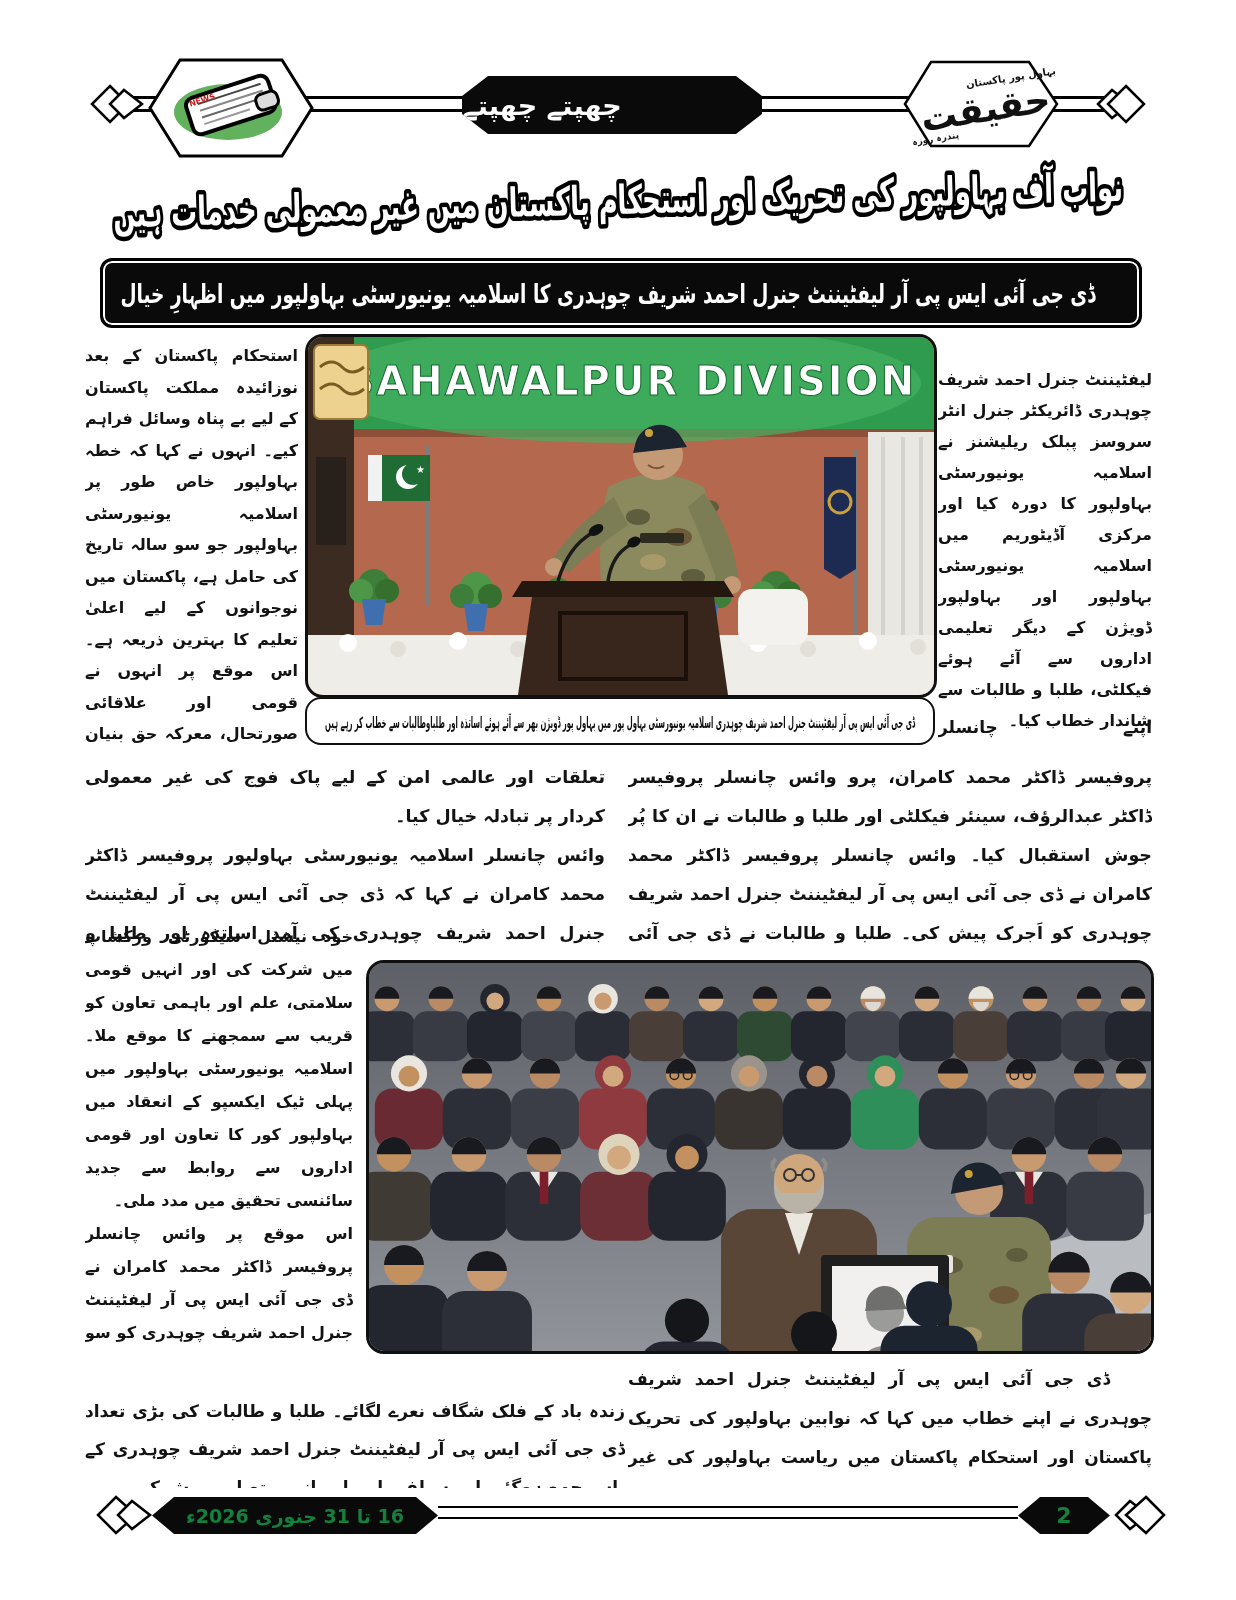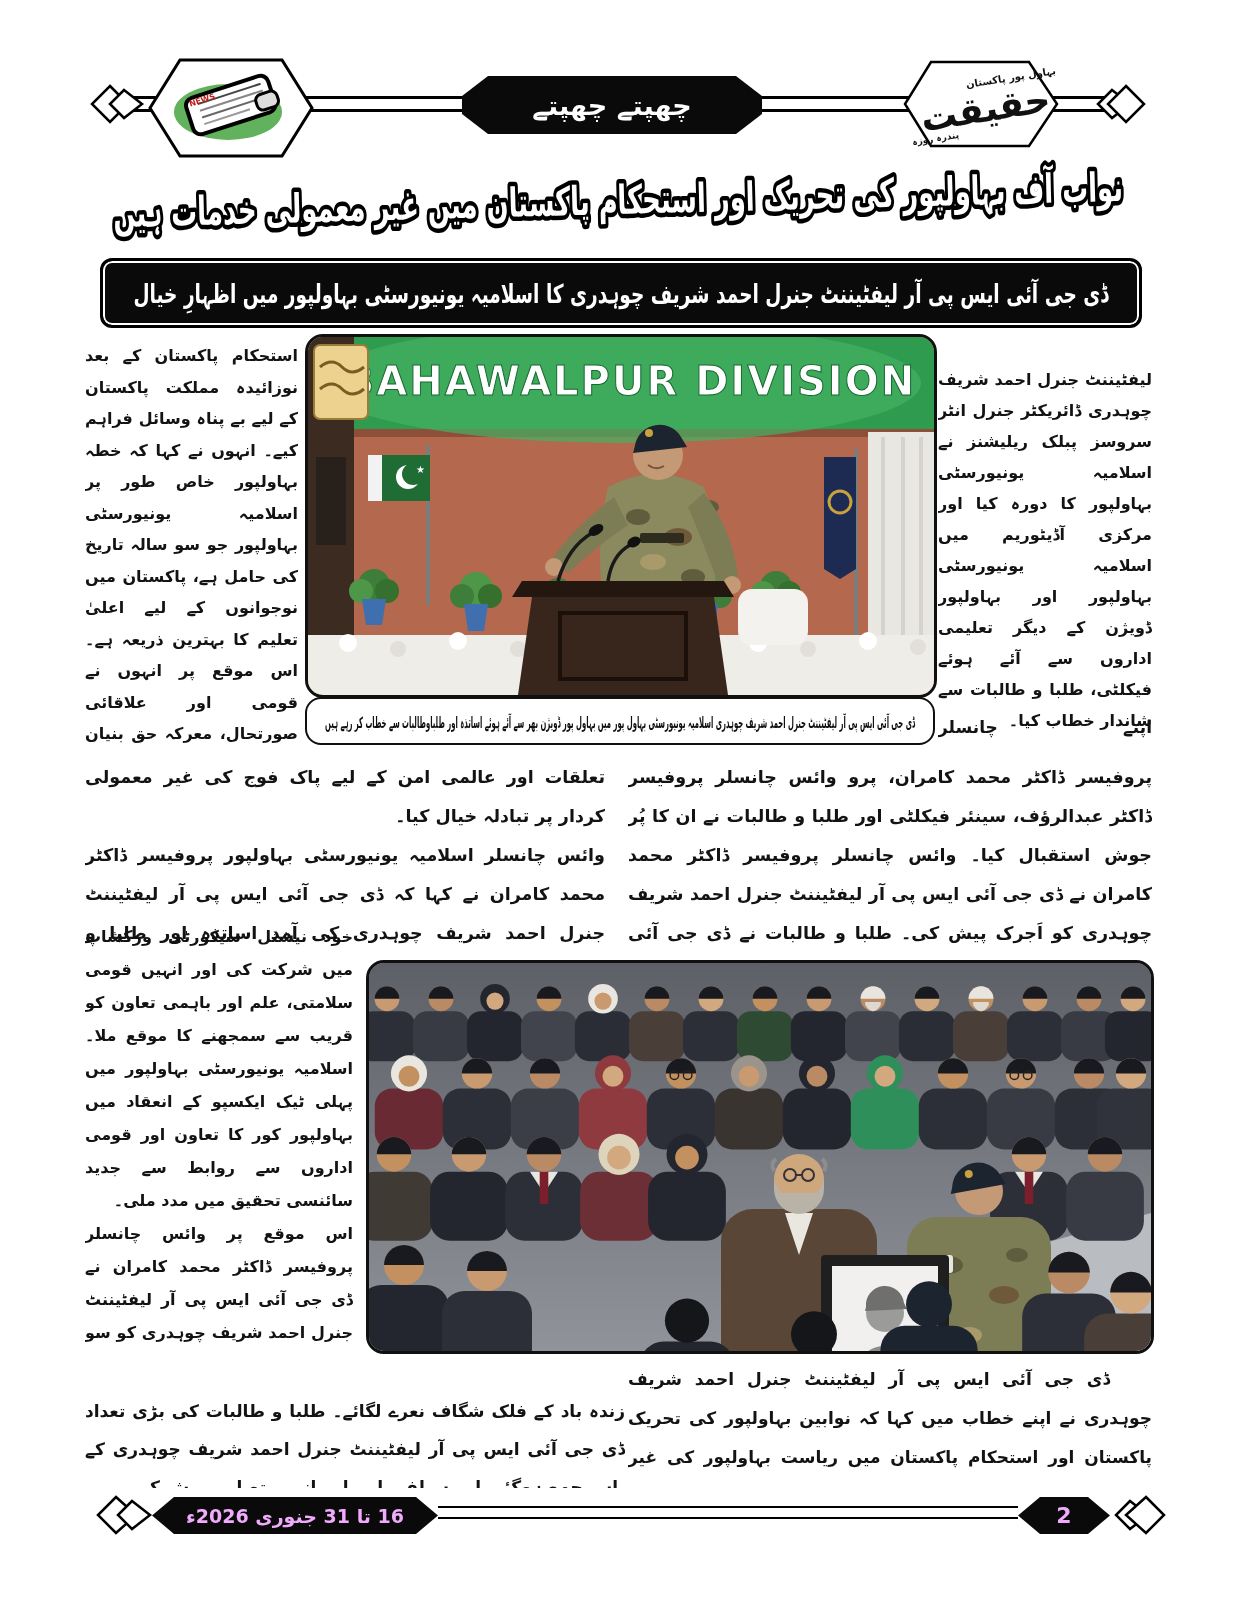--- a/index.html
+++ b/index.html
@@ -7,23 +7,23 @@
         font-family:"DejaVu Sans",sans-serif;}
   .abs{position:absolute;}
   .utext{direction:rtl;unicode-bidi:embed;text-align:justify;color:#131313;
          font-weight:bold;overflow:hidden;}
   .hline{position:absolute;height:2.5px;background:#000;}
   .photo-frame{position:absolute;border:3px solid #101010;border-radius:18px;
                overflow:hidden;background:#888;}
   .caption-bar{position:absolute;border:2.5px solid #101010;border-radius:16px;
                background:#fff;display:flex;align-items:center;justify-content:center;}
   .banner-black{position:absolute;background:#0a0a0a;display:flex;align-items:center;
-                justify-content:center;}
+                }
   .subhead{border-radius:12px;box-shadow:inset 0 0 0 2px #fff;border:3px solid #000;}
-  .foot-banner{position:absolute;background:#0a0a0a;color:#f0abfc;display:flex;
+  .foot-banner{position:absolute;background:#0a0a0a;color:#15803d;display:flex;
                align-items:center;justify-content:center;font-weight:bold;
                clip-path:polygon(0 50%,22px 0,calc(100% - 22px) 0,100% 50%,calc(100% - 22px) 100%,22px 100%);}
   .indent{ text-indent:42px; }
   svg text{font-family:"DejaVu Sans",sans-serif;}
 </style>
 </head>
 <body>
 
 <div id="page">
 

